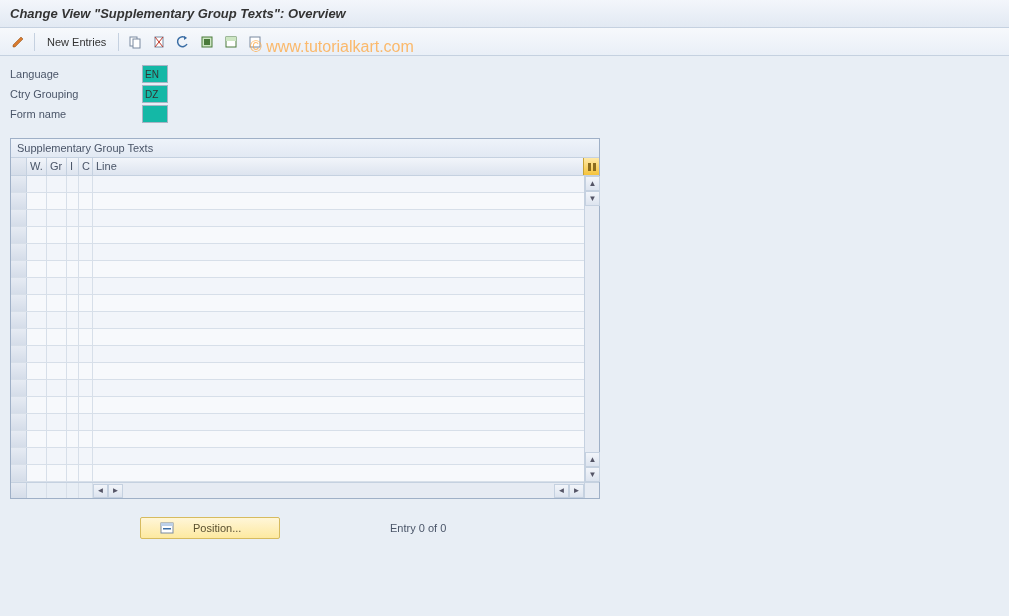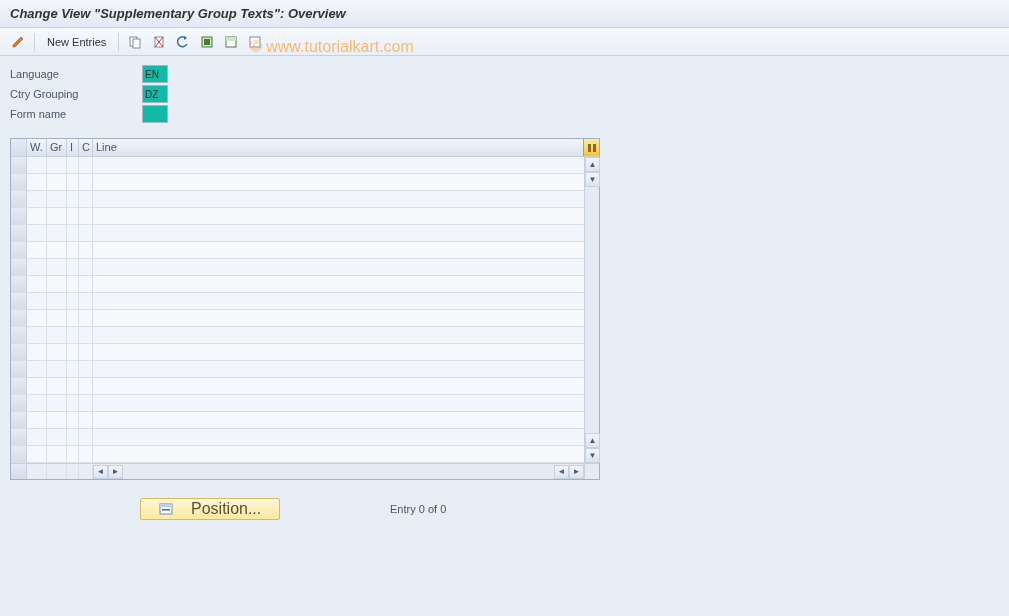--- a/index.html
+++ b/index.html
@@ -229,21 +229,21 @@
     }
     .position-btn {
       width: 140px;
       height: 22px;
       background: linear-gradient(to bottom,#fff6d8,#fde9a0);
       border: 1px solid #d6bb5f;
       border-radius: 2px;
       display: flex;
       align-items: center;
       cursor: pointer;
-      font-size: 16px;
+      font-size: 11px;
       color: #5a5030;
       padding: 0 18px;
       text-align: right;
     }
     .position-btn .icon-slot {
       width: 16px; height: 16px;
       display:flex;align-items:center;justify-content:center;
       margin-right: 18px;
     }
     .entry-text {
@@ -316,20 +316,21 @@
       <span class="field-label">Ctry Grouping</span>
       <span class="field-value">DZ</span>
     </div>
     <div class="field-row">
       <span class="field-label">Form name</span>
       <span class="field-value"></span>
     </div>
   </div>
 
   <div class="table-panel">
+    <div class="panel-title">Supplementary Group Texts</div>
     <div class="tbl-header">
       <div class="col sel"></div>
       <div class="col w">W.</div>
       <div class="col gr">Gr</div>
       <div class="col i">I</div>
       <div class="col c">C</div>
       <div class="col line">Line</div>
       <div class="config-btn">
         <svg width="10" height="10" viewBox="0 0 10 10">
             <rect x="1" y="1" width="3" height="8" fill="#8a6b1e"></rect>

